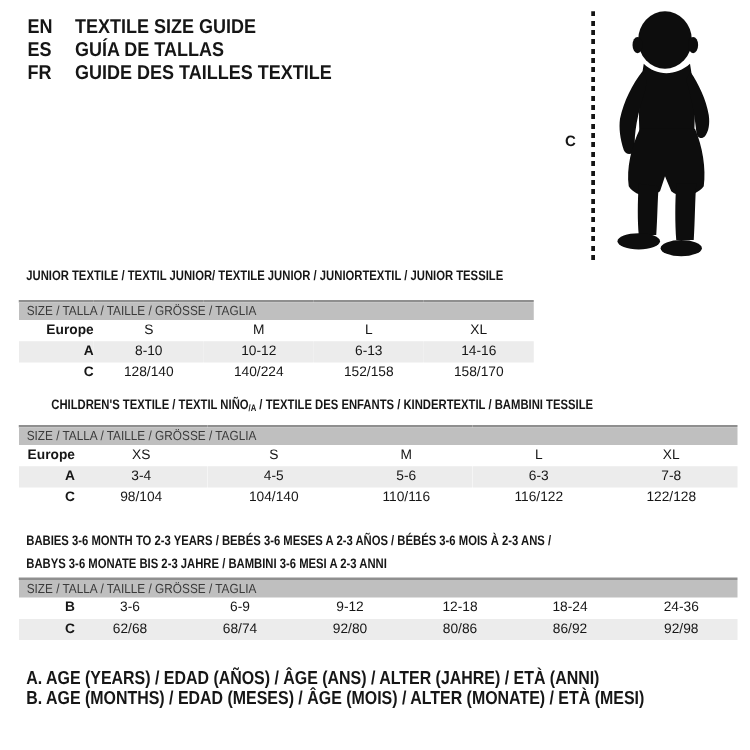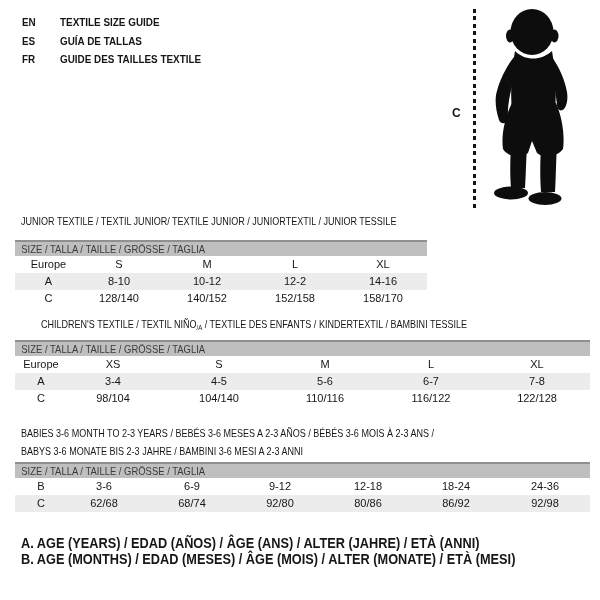--- a/index.html
+++ b/index.html
@@ -9,47 +9,47 @@
     background:#ffffff;
     font-family:"Liberation Sans", sans-serif;
     color:#161616;
     overflow:hidden;
   }
   .cond { display:inline-block; transform:scaleX(0.82); white-space:nowrap; }
   .o-l { transform-origin:0 50%; }
 
   
   .lang-block { position:absolute; left:22px; top:13px; }
-  .lang-row { height:18.5px; line-height:18.5px; font-size:11px; font-weight:bold; white-space:nowrap; }
+  .lang-row { height:18.5px; line-height:18.5px; font-size:16px; font-weight:bold; white-space:nowrap; }
   .lang-code { display:inline-block; width:38px; }
   .lang-label .cond { transform:scaleX(0.9); }
   .lang-code .cond { transform:scaleX(0.9); }
 
   
   .measure-line {
     position:absolute; left:473px; top:9px; width:3px; height:201px;
     background:repeating-linear-gradient(to bottom, #141414 0 4px, transparent 4px 7.5px);
   }
   .measure-label { position:absolute; left:452px; top:106px; font-size:12px; font-weight:bold; }
   .baby-svg { position:absolute; left:481px; top:7px; }
 
   
-  .sec-title { position:absolute; left:21px; font-size:11px; font-weight:normal; white-space:nowrap; }
+  .sec-title { position:absolute; left:21px; font-size:11px; font-weight:bold; white-space:nowrap; }
   .sec-title .sub { font-size:7.5px; vertical-align:-2px; }
   .title-lines { line-height:18px; }
 
   
   table { position:absolute; border-collapse:collapse; table-layout:fixed; border-top:2px solid #8f8f8f; }
   th, td { padding:0; font-weight:normal; overflow:hidden; }
   thead tr { height:14px; background:#bfbfbf; }
   thead th { text-align:left; font-size:10.5px; color:#3a3a3a; line-height:14px; }
   thead th .cond { transform:scaleX(0.9); padding-left:7px; }
   tbody tr { height:17px; }
   tbody td { font-size:11px; text-align:center; line-height:17px; }
-  tbody td.rowlabel { text-align:center; padding-left:7px; }
+  tbody td.rowlabel { text-align:right; padding-left:7px;font-weight:bold; }
   tr.alt { background:#ececec; }
 
   .t1 { left:15px; top:240px; width:412px; }
   .t2 { left:15px; top:340px; width:575px; }
   .t3 { left:15px; top:462px; width:575px; }
 
   
   .footnotes { position:absolute; left:21px; top:535px; }
   .footnote { height:16px; line-height:16px; font-size:15px; font-weight:bold; white-space:nowrap; }
   .footnote .cond { transform:scaleX(0.85); }
@@ -108,27 +108,27 @@
       <td class="rowlabel">Europe</td>
       <td>S</td>
       <td>M</td>
       <td>L</td>
       <td>XL</td>
     </tr>
     <tr class="alt">
       <td class="rowlabel">A</td>
       <td>8-10</td>
       <td>10-12</td>
-      <td>12-2</td>
+      <td>6-13</td>
       <td>14-16</td>
     </tr>
     <tr>
       <td class="rowlabel">C</td>
       <td>128/140</td>
-      <td>140/152</td>
+      <td>140/224</td>
       <td>152/158</td>
       <td>158/170</td>
     </tr>
   </tbody>
 </table>
 
 <div class="sec-title" style="top:318px;margin-left:20px;">
   <span class="cond o-l"><span>CHILDREN'S TEXTILE / TEXTIL NIÑO</span><span class="sub">/A</span><span> / TEXTILE DES ENFANTS / KINDERTEXTIL / BAMBINI TESSILE</span></span>
 </div>
 <table class="t2">
@@ -152,21 +152,21 @@
       <td>S</td>
       <td>M</td>
       <td>L</td>
       <td>XL</td>
     </tr>
     <tr class="alt">
       <td class="rowlabel">A</td>
       <td>3-4</td>
       <td>4-5</td>
       <td>5-6</td>
-      <td>6-7</td>
+      <td>6-3</td>
       <td>7-8</td>
     </tr>
     <tr>
       <td class="rowlabel">C</td>
       <td>98/104</td>
       <td>104/140</td>
       <td>110/116</td>
       <td>116/122</td>
       <td>122/128</td>
     </tr>

